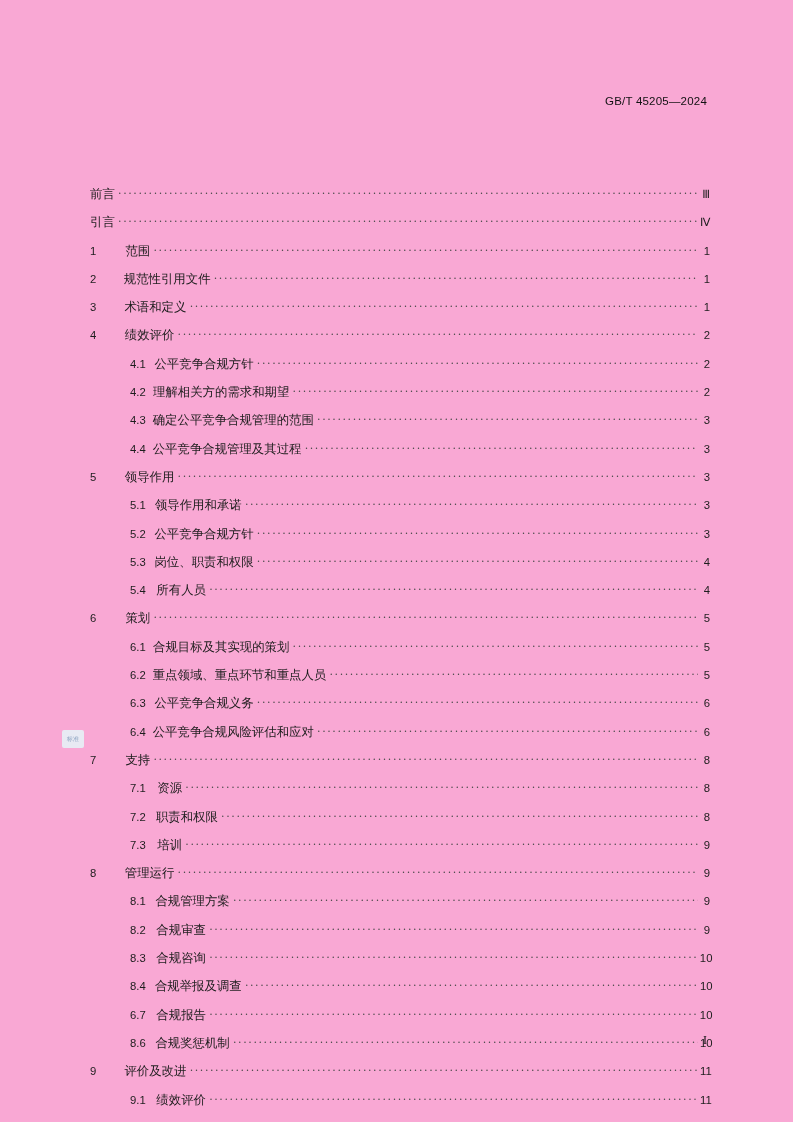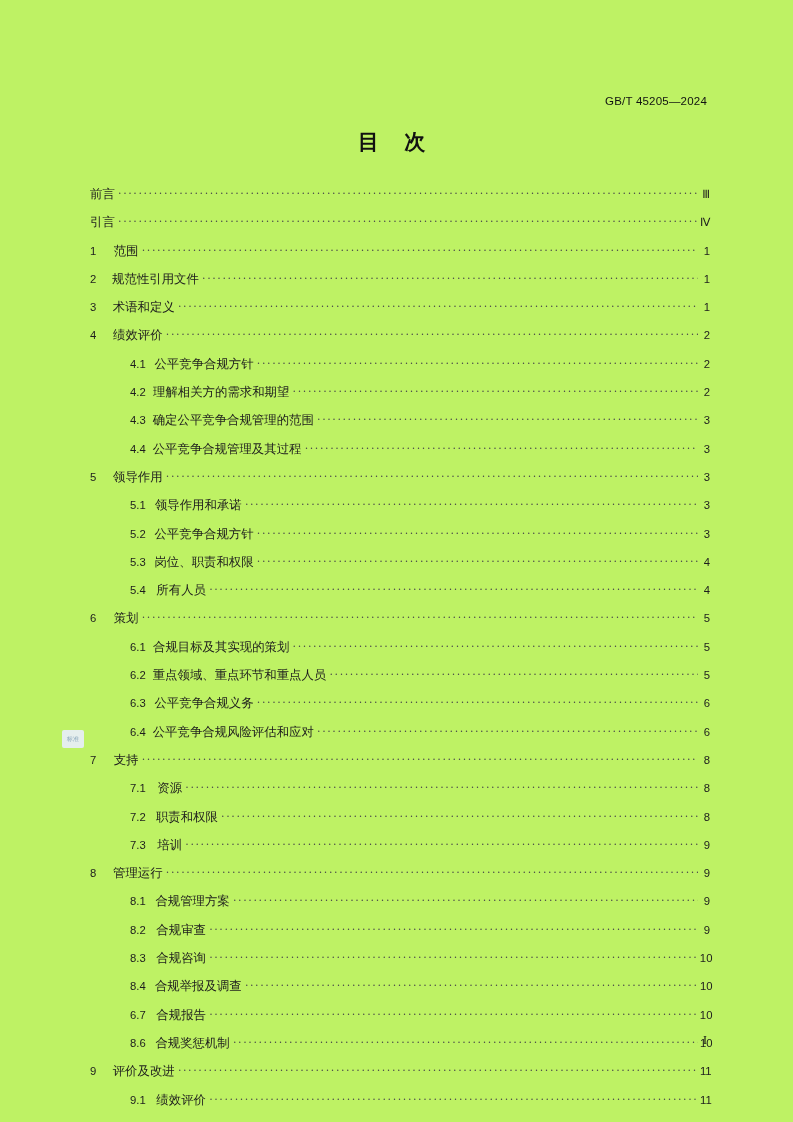--- a/index.html
+++ b/index.html
@@ -8,21 +8,21 @@
     background: #ffffff;
   }
   body {
     font-family: "Liberation Serif", "DejaVu Serif", serif;
     color: #1a1a1a;
   }
   .page {
     position: relative;
     width: 793px;
     height: 1122px;
-    background: #bef264;
+    background: #f9a8d4;
     overflow: hidden;
     box-sizing: border-box;
   }
   
   .std-no {
     position: absolute;
     top: 95px;
     right: 86px;
     font-family: "Liberation Sans", sans-serif;
     font-size: 11.5px;
@@ -83,21 +83,21 @@
     font-size: 11.3px;
     padding-left: 2px;
     min-width: 10px;
     text-align: right;
     color: #1d1d1d;
   }
   
   .lvl-front .num { width: 0; }
   .lvl-front .label { margin-left: 0; }
   .lvl-1 .num { width: 16px; }
-  .lvl-1 .label { margin-left: 9px; }
+  .lvl-1 .label { margin-left: 21px; }
   .lvl-2 { padding-left: 40px; }
   .lvl-2 .num { width: 24px; }
   .lvl-2 .label { margin-left: 7px; }
 
   
   .folio {
     position: absolute;
     bottom: 74px;
     right: 86px;
     font-family: "Liberation Serif", "DejaVu Serif", serif;
@@ -122,21 +122,20 @@
     opacity: 0.95;
   }
 </style>
 </head>
 <body>
 
 <div class="page">
 
   <div class="std-no">GB/T 45205—2024</div>
 
-  <div class="toc-title">目    次</div>
 
   <div class="toc" id="toc-list">
       <div class="toc-row lvl-front">
         <span class="num"></span>
         <span class="label">前言</span>
         <span class="leader">·······················································································································</span>
         <span class="pg">Ⅲ</span>
       </div>
       <div class="toc-row lvl-front">
         <span class="num"></span>

